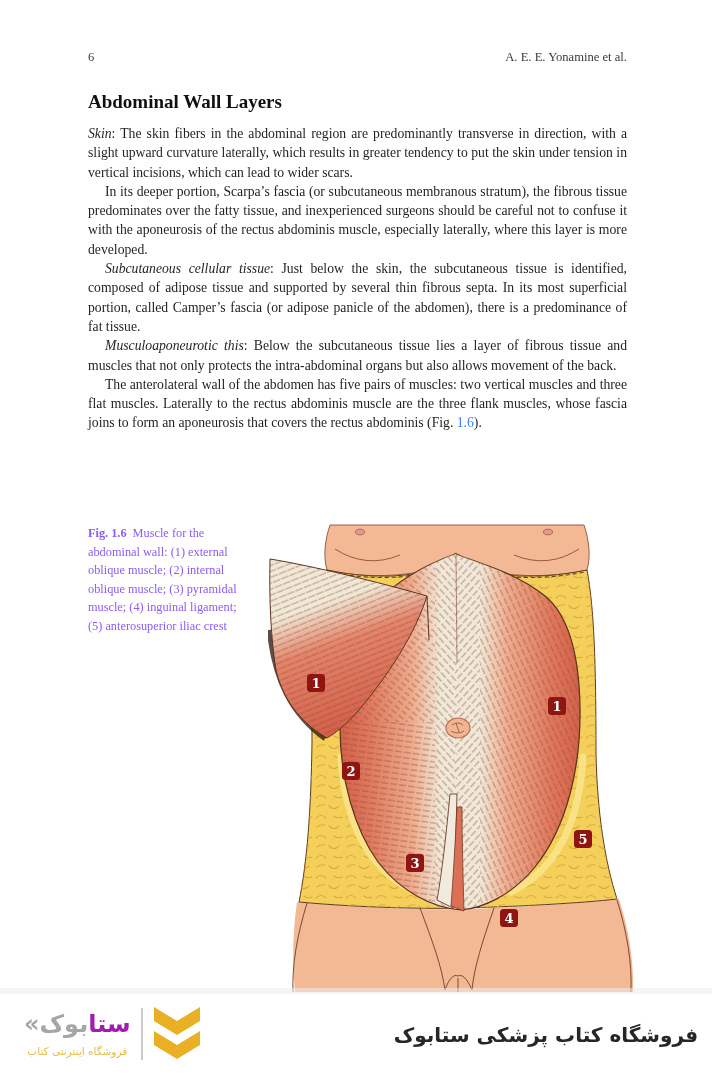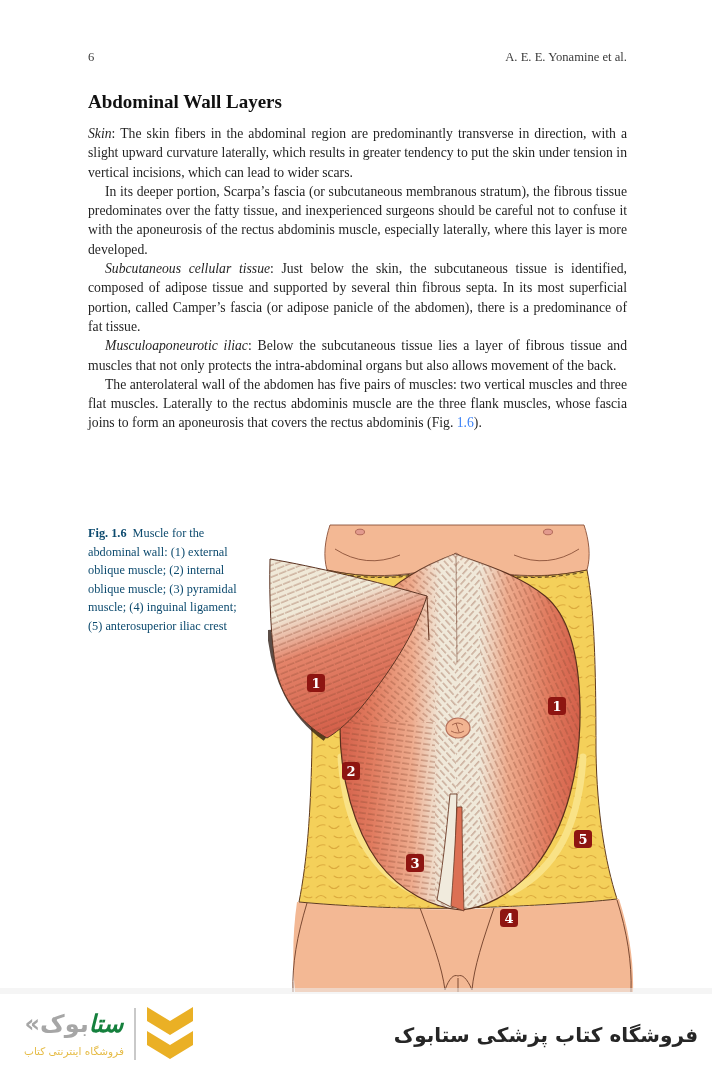--- a/index.html
+++ b/index.html
@@ -14,33 +14,33 @@
   .section-title{position:absolute;top:91px;left:88px;font-size:19px;font-weight:bold;color:#111;}
   
   .text-block{position:absolute;top:124px;left:88px;width:539px;
     font-size:13.7px;line-height:19.3px;text-align:justify;color:#1f1f1f;}
   .text-block p{margin:0;}
   .text-block p.indent{text-indent:17px;}
   .lead-italic{font-style:italic;}
   .figref{color:#3b82f6;cursor:pointer;}
   
   .fig-caption{position:absolute;top:524px;left:88px;width:158px;
-    font-size:12.3px;line-height:18.5px;color:#0c4a6e;text-align:left;}
+    font-size:12.3px;line-height:18.5px;color:#8b5cf6;text-align:left;}
   .fig-caption b{margin-right:6px;}
   .fig-art{position:absolute;top:512px;left:268px;width:380px;height:480px;}
   .badge-num{font-family:"DejaVu Serif", serif;font-weight:bold;font-size:13px;fill:#ffffff;}
   
   .page-edge{position:absolute;top:988px;left:0;width:712px;height:6px;background:#ededed;opacity:.55;}
   .footer{position:absolute;top:996px;left:0;width:712px;height:83px;background:#fff;
     font-family:"DejaVu Sans", sans-serif;}
   .brand{position:absolute;left:24px;top:8px;display:flex;align-items:center;gap:10px;}
   .brand-text{display:flex;flex-direction:column;align-items:center;}
   .brand-word{font-size:24px;font-weight:bold;line-height:26px;display:flex;direction:ltr;}
   .brand-word .gray{color:#a6a6a6;}
-  .brand-word .yellow{color:#15803d;font-style:italic;}
+  .brand-word .yellow{color:#a21caf;}
   .brand-tag{font-size:10.5px;color:#e6bc47;margin-top:8px;}
   .brand-divider{width:2px;height:52px;background:#c9c9c9;}
   .store-fa{position:absolute;right:14px;top:6px;font-size:20px;color:#262626;
     font-weight:600;direction:rtl;margin-top:21px;}
   .site-url{position:absolute;right:10px;top:33px;font-size:20px;font-weight:bold;
     letter-spacing:6.5px;color:#141414;font-family:"Liberation Sans", sans-serif;}
   .site-url .yl{color:#eab025;}
 </style>
 </head>
 <body>
@@ -51,21 +51,21 @@
     <span class="pageno">6</span>
     <span class="authors">A. E. E. Yonamine et al.</span>
   </div>
 
   <div class="section-title">Abdominal Wall Layers</div>
 
   <div class="text-block">
     <p><i class="lead-italic">Skin</i><span>: The skin fibers in the abdominal region are predominantly transverse in direction, with a slight upward curvature laterally, which results in greater tendency to put the skin under tension in vertical incisions, which can lead to wider scars.</span></p>
     <p class="indent"><span>In its deeper portion, Scarpa’s fascia (or subcutaneous membranous stratum), the fibrous tissue predominates over the fatty tissue, and inexperienced surgeons should be careful not to confuse it with the aponeurosis of the rectus abdominis muscle, especially laterally, where this layer is more developed.</span></p>
     <p class="indent"><i class="lead-italic">Subcutaneous cellular tissue</i><span>: Just below the skin, the subcutaneous tissue is identified, composed of adipose tissue and supported by several thin fibrous septa. In its most superficial portion, called Camper’s fascia (or adipose panicle of the abdomen), there is a predominance of fat tissue.</span></p>
-    <p class="indent"><i class="lead-italic">Musculoaponeurotic iliac</i><span>: Below the subcutaneous tissue lies a layer of fibrous tissue and muscles that not only protects the intra-abdominal organs but also allows movement of the back.</span></p>
+    <p class="indent"><i class="lead-italic">Musculoaponeurotic this</i><span>: Below the subcutaneous tissue lies a layer of fibrous tissue and muscles that not only protects the intra-abdominal organs but also allows movement of the back.</span></p>
     <p class="indent"><span>The anterolateral wall of the abdomen has five pairs of muscles: two vertical muscles and three flat muscles. Laterally to the rectus abdominis muscle are the three flank muscles, whose fascia joins to form an aponeurosis that covers the rectus abdominis (Fig. </span><span class="figref">1.6</span><span>).</span></p>
   </div>
 
   <div class="fig-caption">
     <b>Fig. 1.6</b><span>Muscle for the abdominal wall: (1) external oblique muscle; (2) internal oblique muscle; (3) pyramidal muscle; (4) inguinal ligament; (5) anterosuperior iliac crest</span>
   </div>
 
   <svg class="fig-art" viewBox="-15 0 380 480" xmlns="http://www.w3.org/2000/svg">
     <defs>
       <linearGradient id="mGrad" x1="0" y1="0" x2="1" y2="0">

